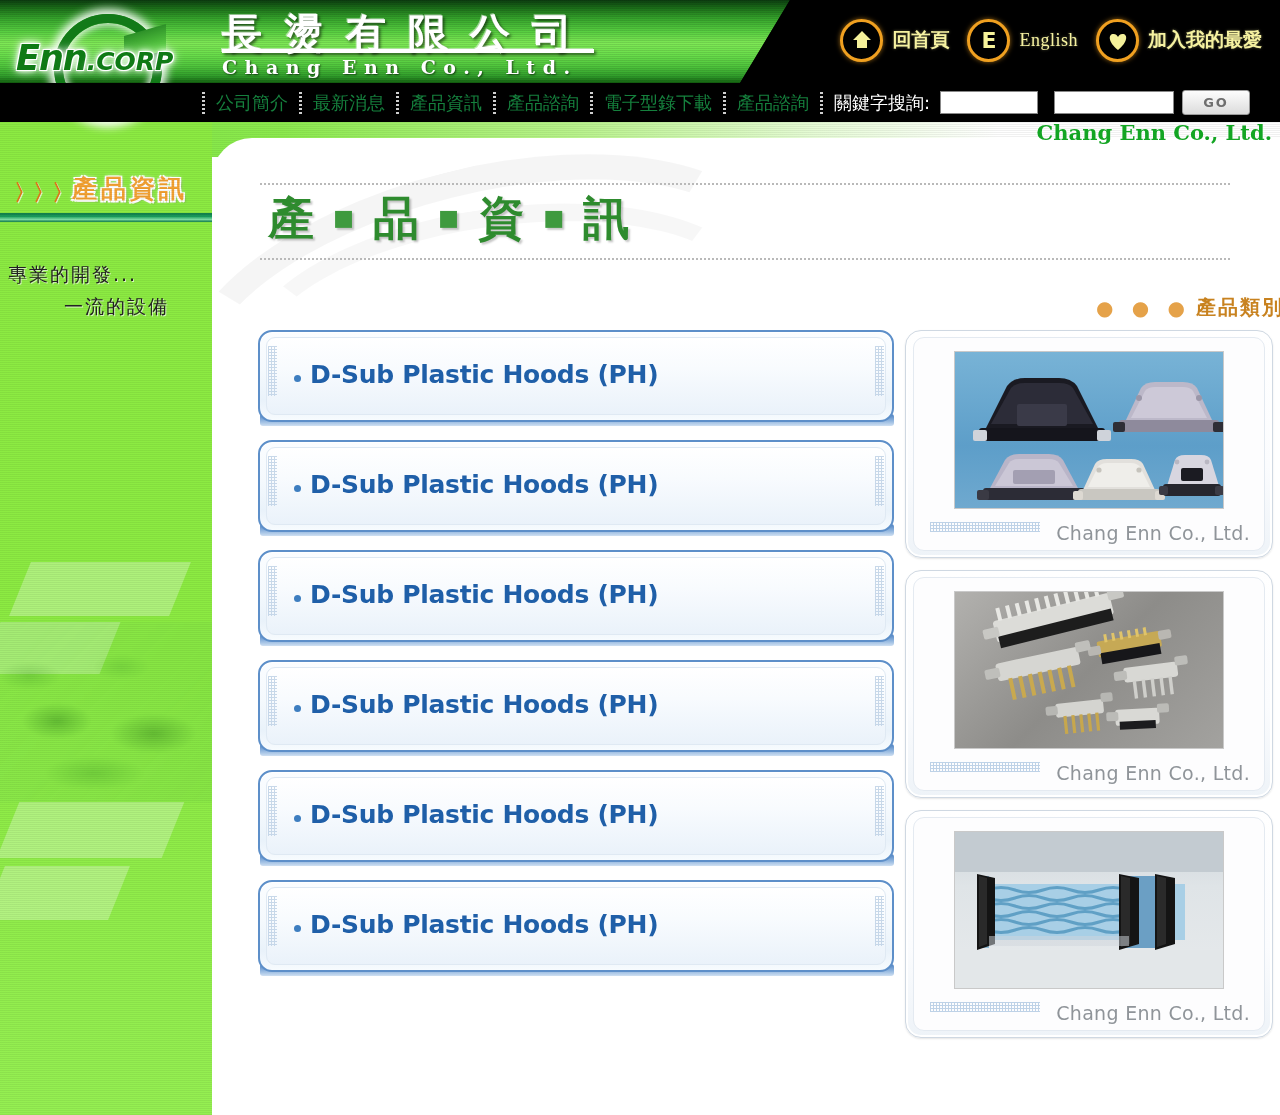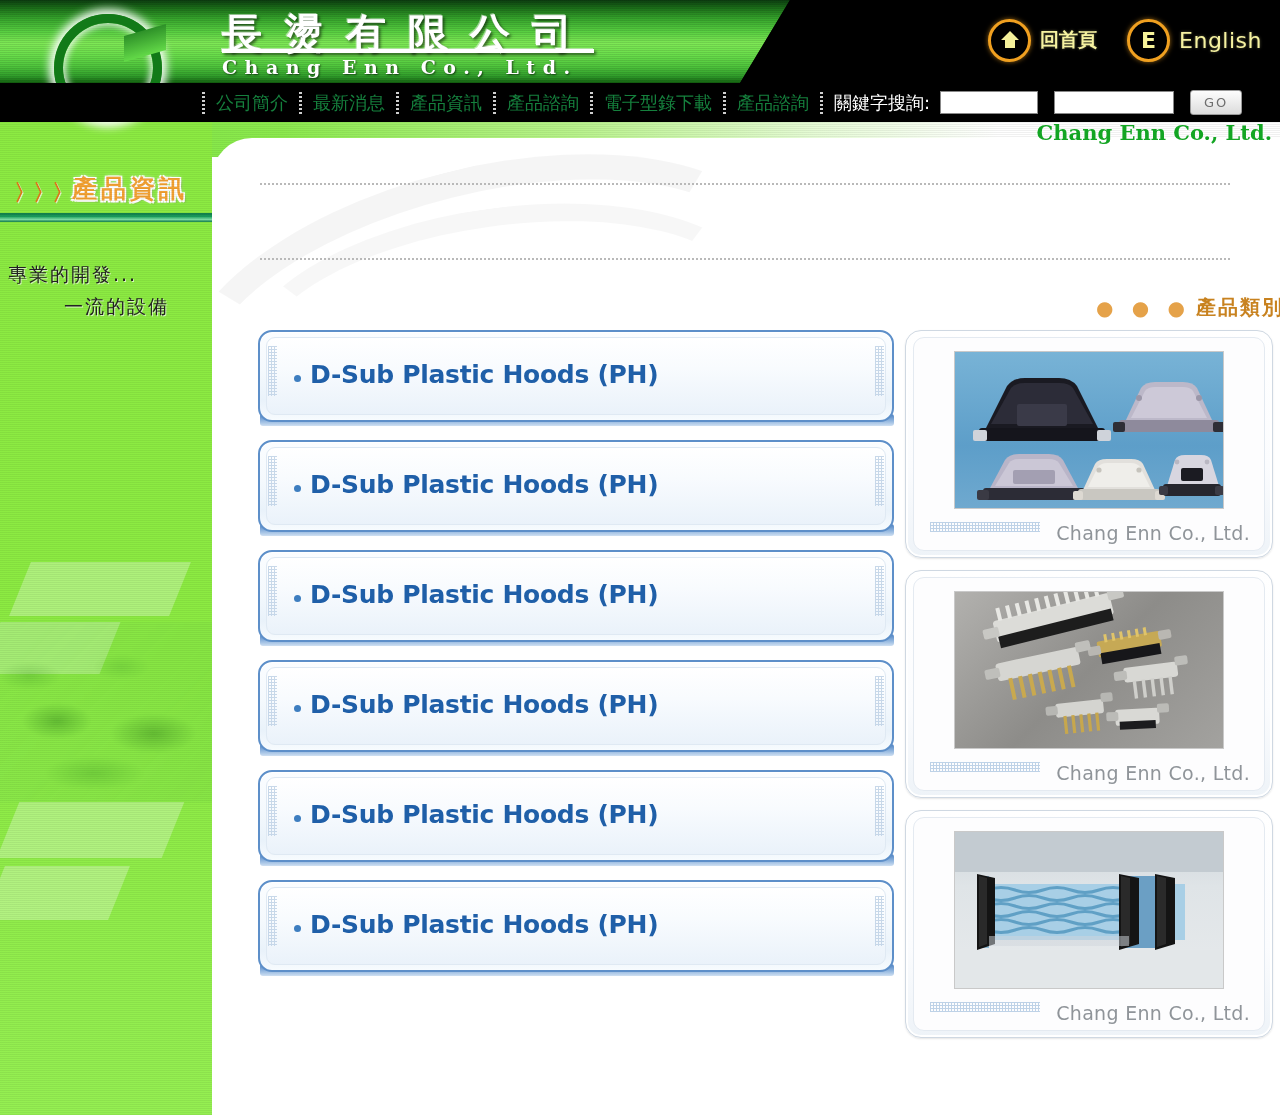--- a/index.html
+++ b/index.html
@@ -73,39 +73,39 @@
     position:absolute; left:222px; top:56px; z-index:5;
     font-family:"DejaVu Serif","Liberation Serif",serif;
     font-size:19px; font-weight:bold; letter-spacing:7.5px; color:#ffffff;
     text-shadow:1px 1px 2px rgba(0,0,0,.6);
     white-space:nowrap;
   }
 
   
   #quicklinks{
     position:absolute; right:8px; top:16px; height:48px;
-    display:flex; align-items:center; gap:16px; z-index:7;
+    display:flex; align-items:center; gap:4px; z-index:7;
   }
   .ql{ display:flex; align-items:center; margin-left:4px; }
   .ql-ico{
     width:43px; height:43px; border-radius:50%;
     border:3px solid #f0a020; background:#000;
     display:flex; align-items:center; justify-content:center;
     color:#f7f39a; font-weight:bold; font-size:22px;
     box-shadow:0 0 5px rgba(240,160,32,.65);
     flex:0 0 auto;
   }
   .ql-ico svg{ display:block; }
   .ql-label{
     margin-left:9px; margin-right:10px;
     color:#f6f2a1; font-size:19px; font-weight:bold;
     font-family:"DejaVu Sans","Liberation Sans",sans-serif;
     white-space:nowrap; text-shadow:0 0 3px rgba(246,242,161,.4);
   }
-  .ql-label.en{ font-size:22px; font-weight:normal; letter-spacing:.5px;}
+  .ql-label.en{ font-size:18px; font-weight:normal; letter-spacing:.5px;font-family:Liberation Serif, serif;}
 
   
   #navbar{
     position:absolute; left:0; top:83px; width:1280px; height:39px;
     background:#000; z-index:8;
     display:flex; align-items:center;
   }
   #navitems{ position:absolute; left:202px; top:0; height:39px; display:flex; align-items:center; }
   .nav-sep{
     width:3px; height:22px; flex:0 0 auto;
@@ -119,24 +119,24 @@
   .nav-label{
     color:#fff; font-size:18px; padding:0 6px 0 11px; white-space:nowrap;
     font-family:"DejaVu Sans","Liberation Sans",sans-serif;
   }
   .nav-input{
     width:98px; height:23px; border:1px solid #888; background:#fff;
     margin-left:4px; font-size:13px; padding:0 3px;
   }
   .nav-input.second{ width:120px; margin-left:16px; }
   .go-btn{
-    margin-left:16px; width:52px; height:25px;
+    margin-left:8px; width:68px; height:25px;
     background:linear-gradient(to bottom,#fdfdfd,#dcdcdc);
     border:1px solid #9a9a9a; border-radius:3px;
-    color:#6e6e6e; font-size:13px; letter-spacing:2px; font-weight:normal;
+    color:#6e6e6e; font-size:13px; letter-spacing:2px; font-weight:bold;
     display:flex; align-items:center; justify-content:center; cursor:pointer;
   }
 
   
   #greenstrip{
     position:absolute; left:0; top:122px; width:1280px; height:35px;
     background:linear-gradient(to right,#7ce63f 0%, #8cea4e 22%, #b9f38c 45%, #e6fbd6 64%, #ffffff 78%, #ffffff 100%);
   }
   #greenstrip::after{
     content:""; position:absolute; inset:0;
@@ -372,37 +372,46 @@
 <body>
 
 <div id="header">
   <div class="hdr-green"></div>
   <div class="hdr-taper"></div>
 </div>
 
 <div id="logo">
   <div class="logo-ring"></div>
   <div class="logo-ring-gap"></div>
+  <div class="logo-text"><span>Enn</span><span class="sm">.CORP</span></div>
 </div>
 
 <div id="cn-name">長燙有限公司</div>
 <div id="en-name">Chang Enn Co., Ltd.</div>
 
 <div id="quicklinks">
   <div class="ql">
     <div class="ql-ico">
       <svg width="24" height="24" viewBox="0 0 24 24">
           <path d="M12 3 L21 12 H17 V20 H7 V12 H3 Z" fill="#f4f09a"></path>
         </svg>
     </div>
     <div class="ql-label">回首頁</div>
   </div>
   <div class="ql">
     <div class="ql-ico">E</div>
     <div class="ql-label en">English</div>
+  </div>
+  <div class="ql">
+    <div class="ql-ico">
+      <svg width="24" height="22" viewBox="0 0 24 22">
+          <path d="M12 21 C2 13 2 5 7.5 5 C10 5 11.4 6.7 12 8 C12.6 6.7 14 5 16.5 5 C22 5 22 13 12 21 Z" fill="#f4f09a"></path>
+        </svg>
+    </div>
+    <div class="ql-label">加入我的最愛</div>
   </div>
 </div>
 
 <div id="navbar">
   <div id="navitems">
     <div class="nav-sep"></div>
     <div class="nav-item">公司簡介</div>
     <div class="nav-sep"></div>
     <div class="nav-item">最新消息</div>
     <div class="nav-sep"></div>
@@ -438,20 +447,29 @@
   <div id="sb-rule"></div>
   <div class="sb-slogan l1">專業的開發...</div>
   <div class="sb-slogan l2">一流的設備</div>
 </div>
 
 <div id="main">
   <div class="swoosh sw1"></div>
   <div class="swoosh sw2"></div>
 
   <div class="dotline" id="dot-top"></div>
+  <div id="page-title">
+    <span>產</span>
+    <span class="dot">▪</span>
+    <span>品</span>
+    <span class="dot">▪</span>
+    <span>資</span>
+    <span class="dot">▪</span>
+    <span>訊</span>
+  </div>
   <div class="dotline" id="dot-bot"></div>
 
   <div id="cat-label">
     <span class="cat-dots">● ● ●</span>
     <span class="cat-text">產品類別</span>
   </div>
 
   <div id="prod-list">
 
     <div class="prod-btn">

